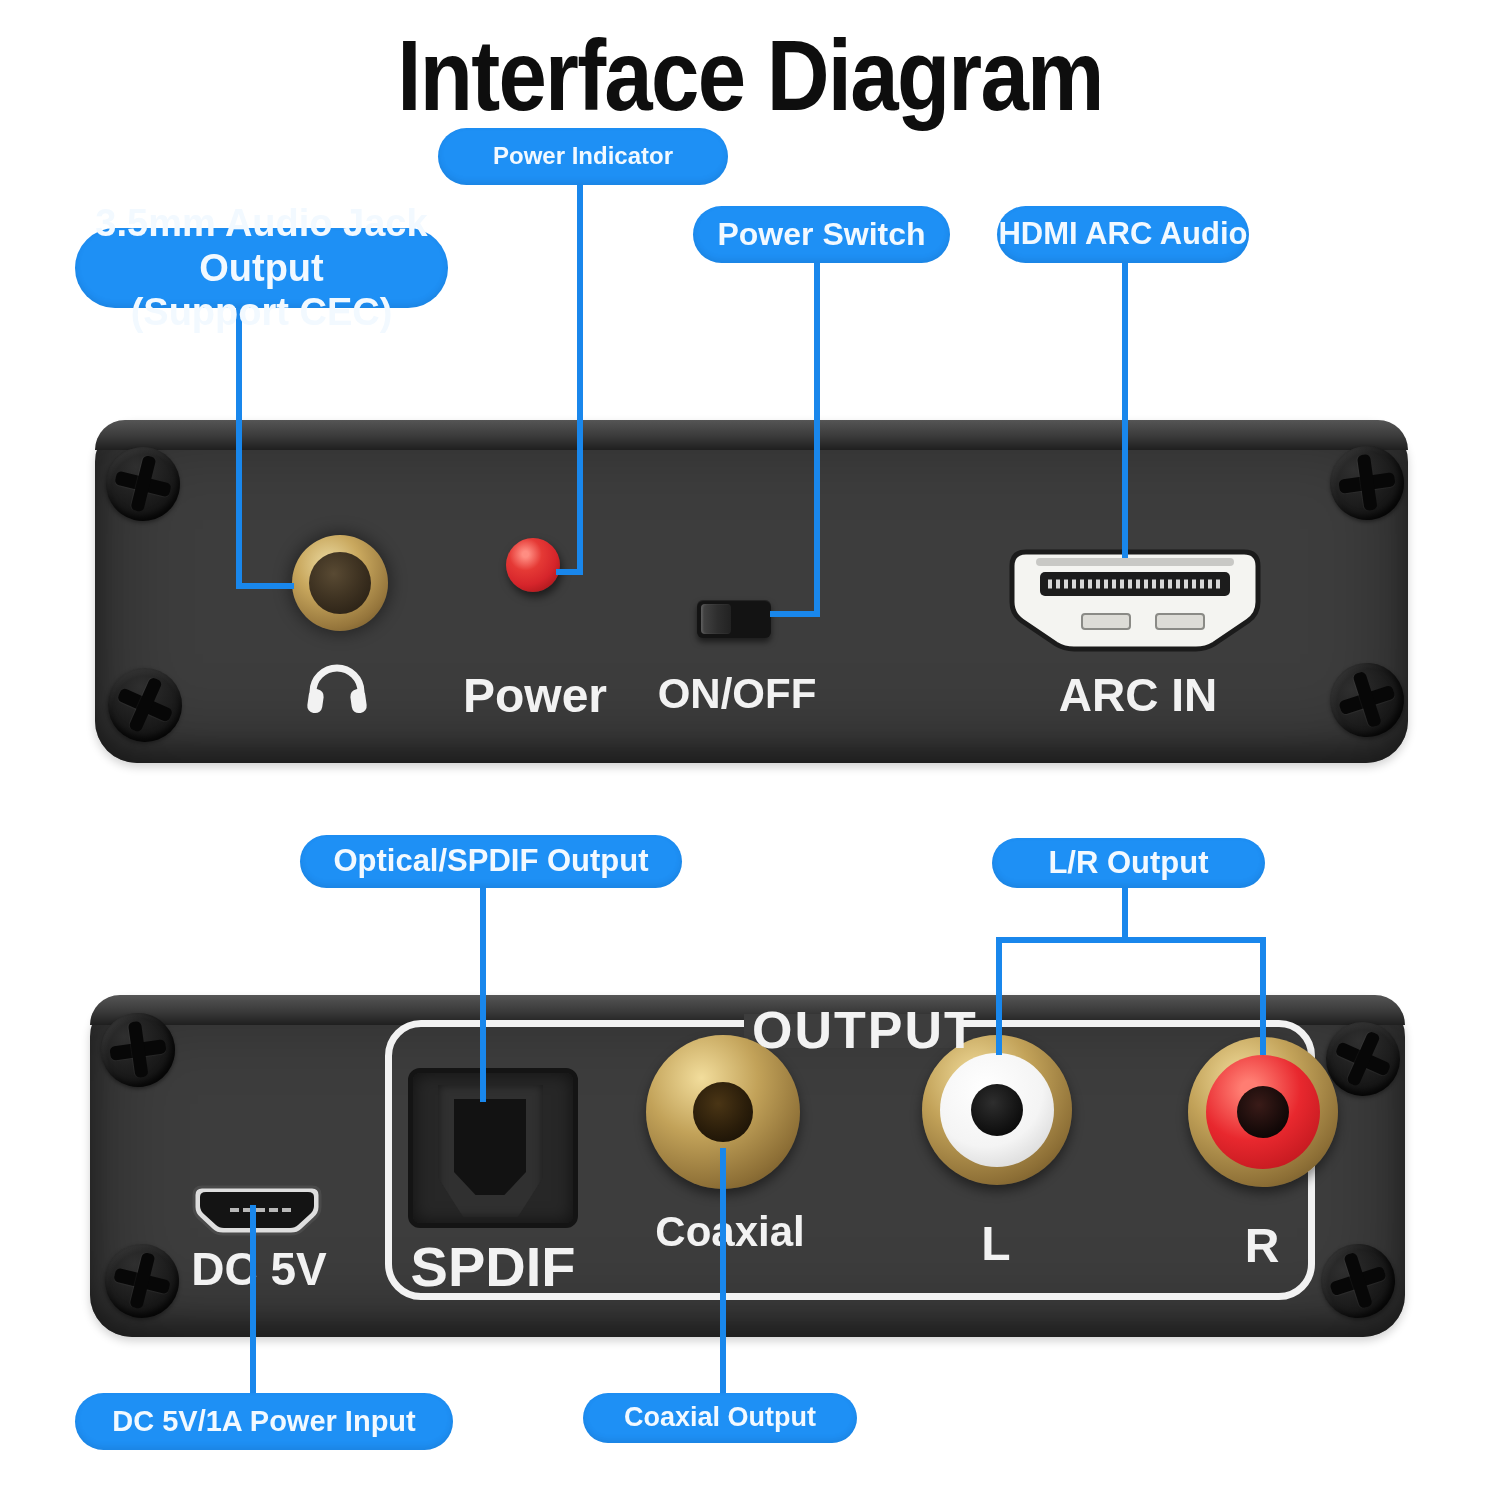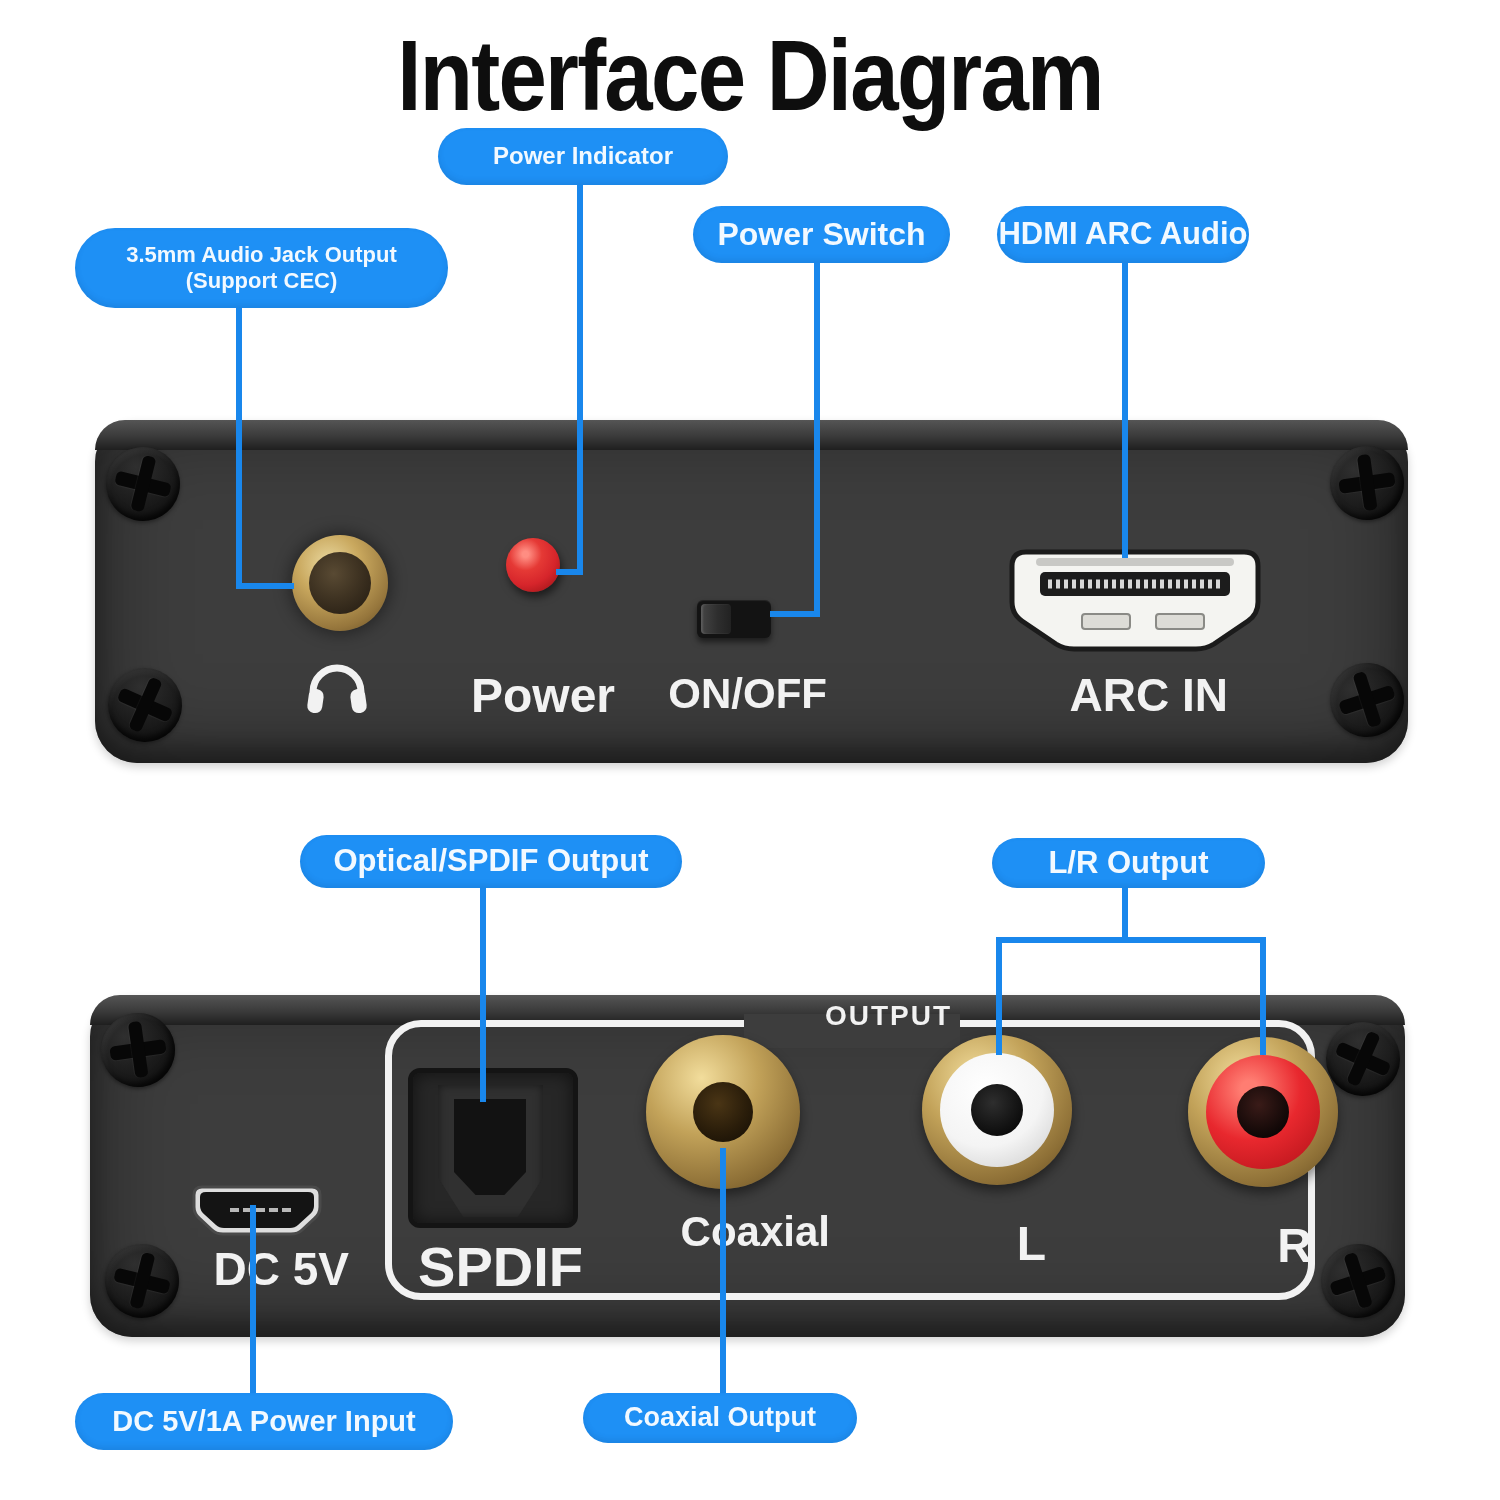--- a/index.html
+++ b/index.html
@@ -29,21 +29,21 @@
           background:linear-gradient(180deg,#555 0%,#3a3a3a 55%,#1f1f1f 100%);}
 
   .screw{position:absolute;z-index:10;width:74px;height:74px;border-radius:50%;
          background:radial-gradient(circle at 35% 30%, #2f2f2f 0%, #1a1a1a 55%, #0c0c0c 100%);
          box-shadow:inset -3px -4px 6px rgba(0,0,0,.75), inset 3px 4px 5px rgba(255,255,255,.06), 0 2px 4px rgba(0,0,0,.4);}
   .screw::before,.screw::after{content:"";position:absolute;left:12%;top:41%;width:76%;height:18%;
          border-radius:5px;background:#070707;box-shadow:0 1px 1px rgba(255,255,255,.05);}
   .screw::after{transform:rotate(90deg);}
   .r1{transform:rotate(14deg);} .r2{transform:rotate(-8deg);} .r3{transform:rotate(24deg);} .r4{transform:rotate(-18deg);}
 
-  .dlabel{position:absolute;z-index:12;color:#F2F2F2;font-weight:700;text-align:right;}
+  .dlabel{position:absolute;z-index:12;color:#F2F2F2;font-weight:700;text-align:center;}
 
   .circle{position:absolute;border-radius:50%;}
 
   .outline-box{position:absolute;z-index:8;border:7px solid #F2F2F2;border-radius:36px;box-sizing:border-box;}
   .outline-patch{position:absolute;z-index:9;background:#3d3d3d;}
 
   .switch{position:absolute;z-index:12;background:#131313;border-radius:6px;
           box-shadow:0 4px 6px rgba(0,0,0,.55), inset 0 1px 1px rgba(255,255,255,.08);}
   .switch-knob{position:absolute;z-index:13;border-radius:4px;
           background:linear-gradient(90deg,#454545 0%,#2e2e2e 55%,#222 100%);
@@ -61,21 +61,21 @@
 <body>
 
 <div class="canvas">
 
   <h1 class="title">Interface Diagram</h1>
 
   <div class="pill" style="left:438px;top:128px;width:290px;height:57px;font-size:24px;">
     <span>Power Indicator</span>
   </div>
 
-  <div class="pill" style="left:75px;top:228px;width:373px;height:80px;font-size:22px;">
+  <div class="pill" style="left:75px;top:228px;width:373px;height:80px;font-size:38px;">
     <span>3.5mm Audio Jack Output</span>
     <span>(Support CEC)</span>
   </div>
 
   <div class="pill" style="left:693px;top:206px;width:257px;height:57px;font-size:32px;">
     <span>Power Switch</span>
   </div>
 
   <div class="pill" style="left:997px;top:206px;width:252px;height:57px;font-size:31px;">
     <span>HDMI ARC Audio</span>
@@ -161,21 +161,21 @@
 
   <div class="device" style="left:90px;top:995px;width:1315px;height:342px;"></div>
 
   <div class="screw r2" style="left:101px;top:1013px;"></div>
   <div class="screw r3" style="left:1326px;top:1022px;"></div>
   <div class="screw r1" style="left:105px;top:1244px;"></div>
   <div class="screw r4" style="left:1321px;top:1244px;"></div>
 
   <div class="outline-box" style="left:385px;top:1020px;width:930px;height:280px;"></div>
   <div class="outline-patch" style="left:744px;top:1014px;width:216px;height:34px;"></div>
-  <div class="dlabel" style="left:752px;top:1000px;width:200px;font-size:28px;letter-spacing:2px;z-index:14;">OUTPUT</div>
+  <div class="dlabel" style="left:752px;top:1000px;width:200px;font-size:52px;letter-spacing:2px;z-index:14;">OUTPUT</div>
 
   <svg style="position:absolute;z-index:12;left:190px;top:1183px;" width="134" height="56" viewBox="0 0 134 56">
     <path d="M12 4 H122 Q130 4 130 12 V24 Q130 31 124 36 L112 47 Q108 51 101 51 H33 Q26 51 22 47 L10 36 Q4 31 4 24 V12 Q4 4 12 4 Z" fill="#dedede" stroke="#4a4a4a" stroke-width="3"></path>
     <path d="M16 9 H118 Q124 9 124 14 V23 Q124 28 119 32 L108 42 Q105 45 100 45 H34 Q29 45 26 42 L15 32 Q10 28 10 23 V14 Q10 9 16 9 Z" fill="#141414"></path>
     <g fill="#b9b9b9">
       <rect x="40" y="25" width="9" height="4"></rect>
         <rect x="53" y="25" width="9" height="4"></rect>
       <rect x="66" y="25" width="9" height="4"></rect>
         <rect x="79" y="25" width="9" height="4"></rect>
       <rect x="92" y="25" width="9" height="4"></rect>

